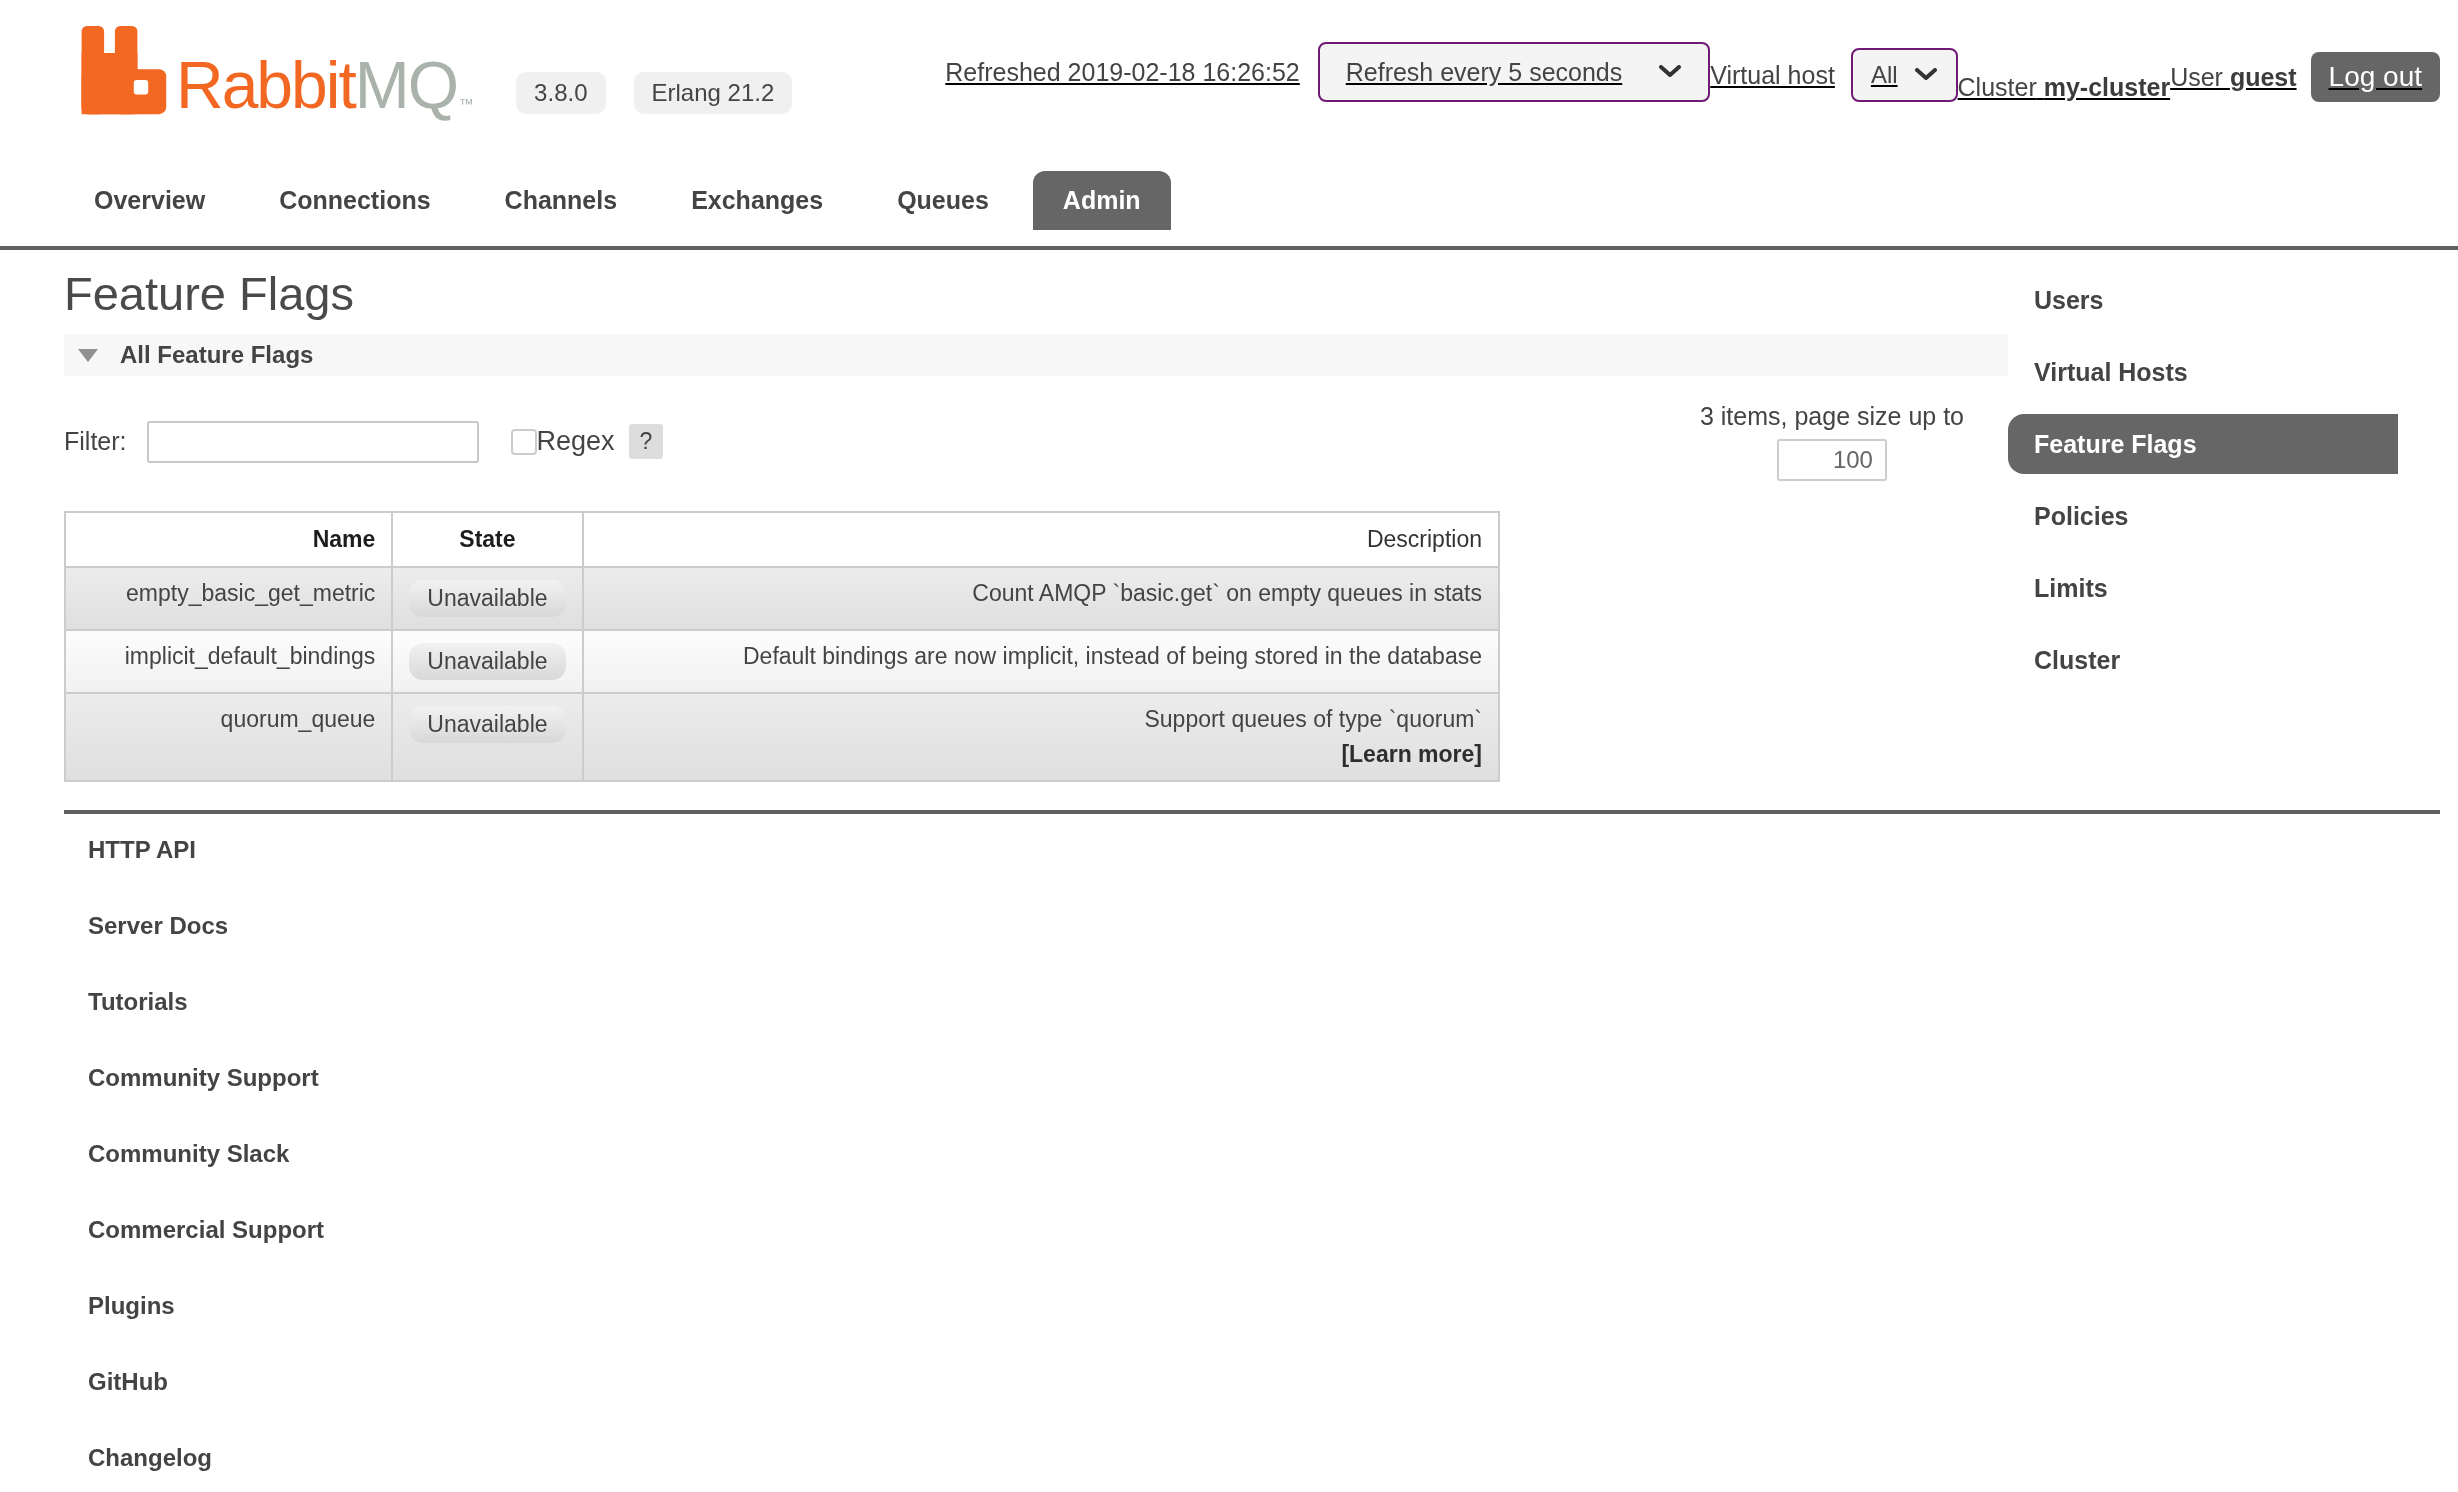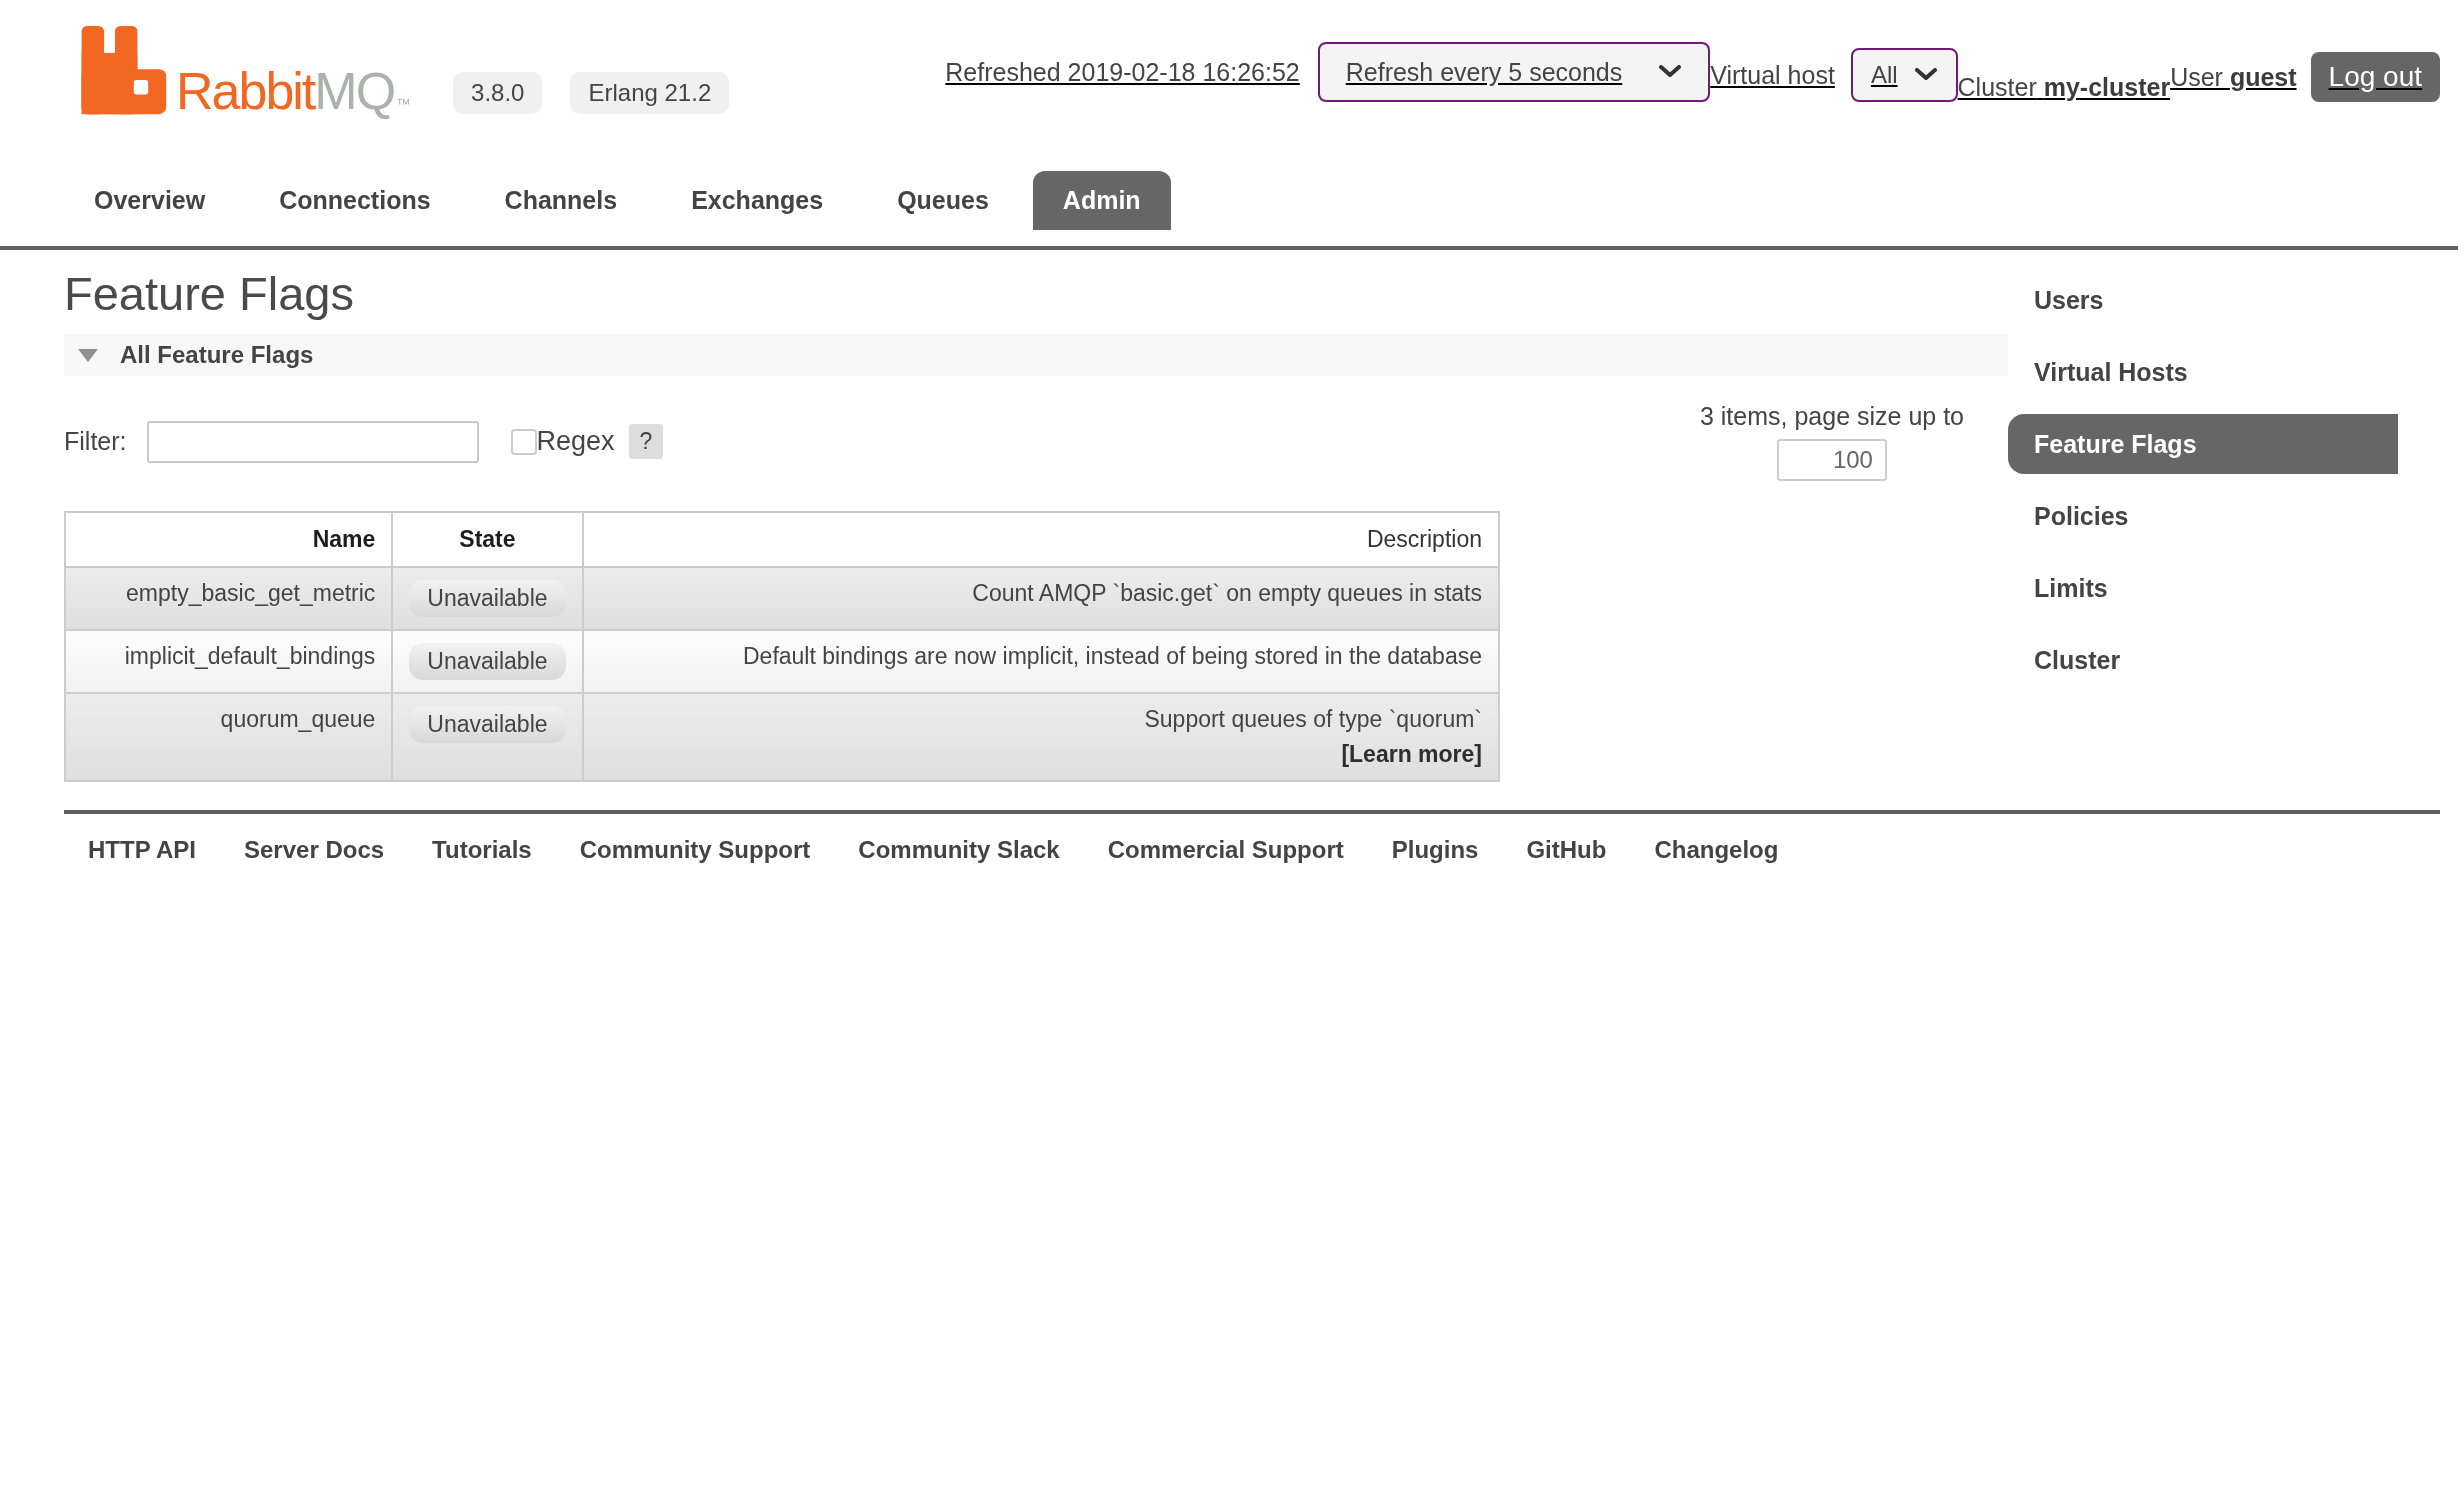--- a/index.html
+++ b/index.html
@@ -4,21 +4,21 @@
 <style>
   * { box-sizing: border-box; margin: 0; padding: 0; }
   html,body { background:#fff; }
   body { font-family:"Liberation Sans","DejaVu Sans",sans-serif; }
   .page { position:relative; width:2458px; height:1492px; background:#fff; overflow:hidden; }
 
   
   header { position:relative; height:250px; border-bottom:4px solid #606060; }
   .logo { position:absolute; left:78px; top:26px; display:flex; align-items:flex-end; }
   .rabbit-svg { width:90px; height:90px; display:block; }
-  .logo-text { font-size:52px; line-height:0.92; color:#f26822; letter-spacing:-2px; margin-left:8px; }
+  .logo-text { font-size:66px; line-height:0.92; color:#f26822; letter-spacing:-2px; margin-left:8px; }
   .logo-text .mq { color:#a9b2ab; }
   .tm { font-size:15px; color:#a9b2ab; margin:0 0 4px 2px; }
   .badges { display:flex; gap:28px; margin:0 0 2px 42px; }
   .pill { background:#f0f0f0; border-radius:10px; padding:7px 18px; font-size:24px; color:#444; white-space:nowrap; }
 
   .header-right { position:absolute; top:36px; right:18px; display:flex; align-items:flex-end;text-decoration:underline; }
   .row { display:flex; align-items:center; }
   .plain-label { font-size:25px; color:#444; white-space:nowrap; }
   .dropdown { display:flex; align-items:center; background:#f4f4f4; border:2px solid #701a75; border-radius:8px; color:#444; cursor:pointer; }
   .refresh-dd { height:60px; padding:0 26px; font-size:25px; gap:36px; margin-left:18px; }
@@ -68,21 +68,21 @@
 
   
   .sidebar { width:450px; margin-top:14px; }
   .side-list { list-style:none; }
   .side-item { height:72px; display:flex; align-items:center; }
   .side-link { display:flex; align-items:center; height:60px; width:100%; margin-right:60px; padding-left:26px; font-size:25px; font-weight:bold; color:#444; border-radius:16px 0 0 16px; text-decoration:none; cursor:pointer; }
   .side-item--selected .side-link { background:#666; color:#fff; }
 
   
   .footer { margin:28px 18px 0 64px; border-top:4px solid #606060; padding:22px 0 0 24px; }
-  .footer-links { display:flex; gap:48px; }
+  .footer-links { display:flex; gap:48px;flex-direction:column; }
   .footer-link { font-size:24px; font-weight:bold; color:#444; text-decoration:none; white-space:nowrap; cursor:pointer; }
 </style>
 </head>
 <body>
 
 <div class="page">
 
   <header>
     <div class="logo">
       <svg class="rabbit-svg" viewBox="0 0 100 100">

